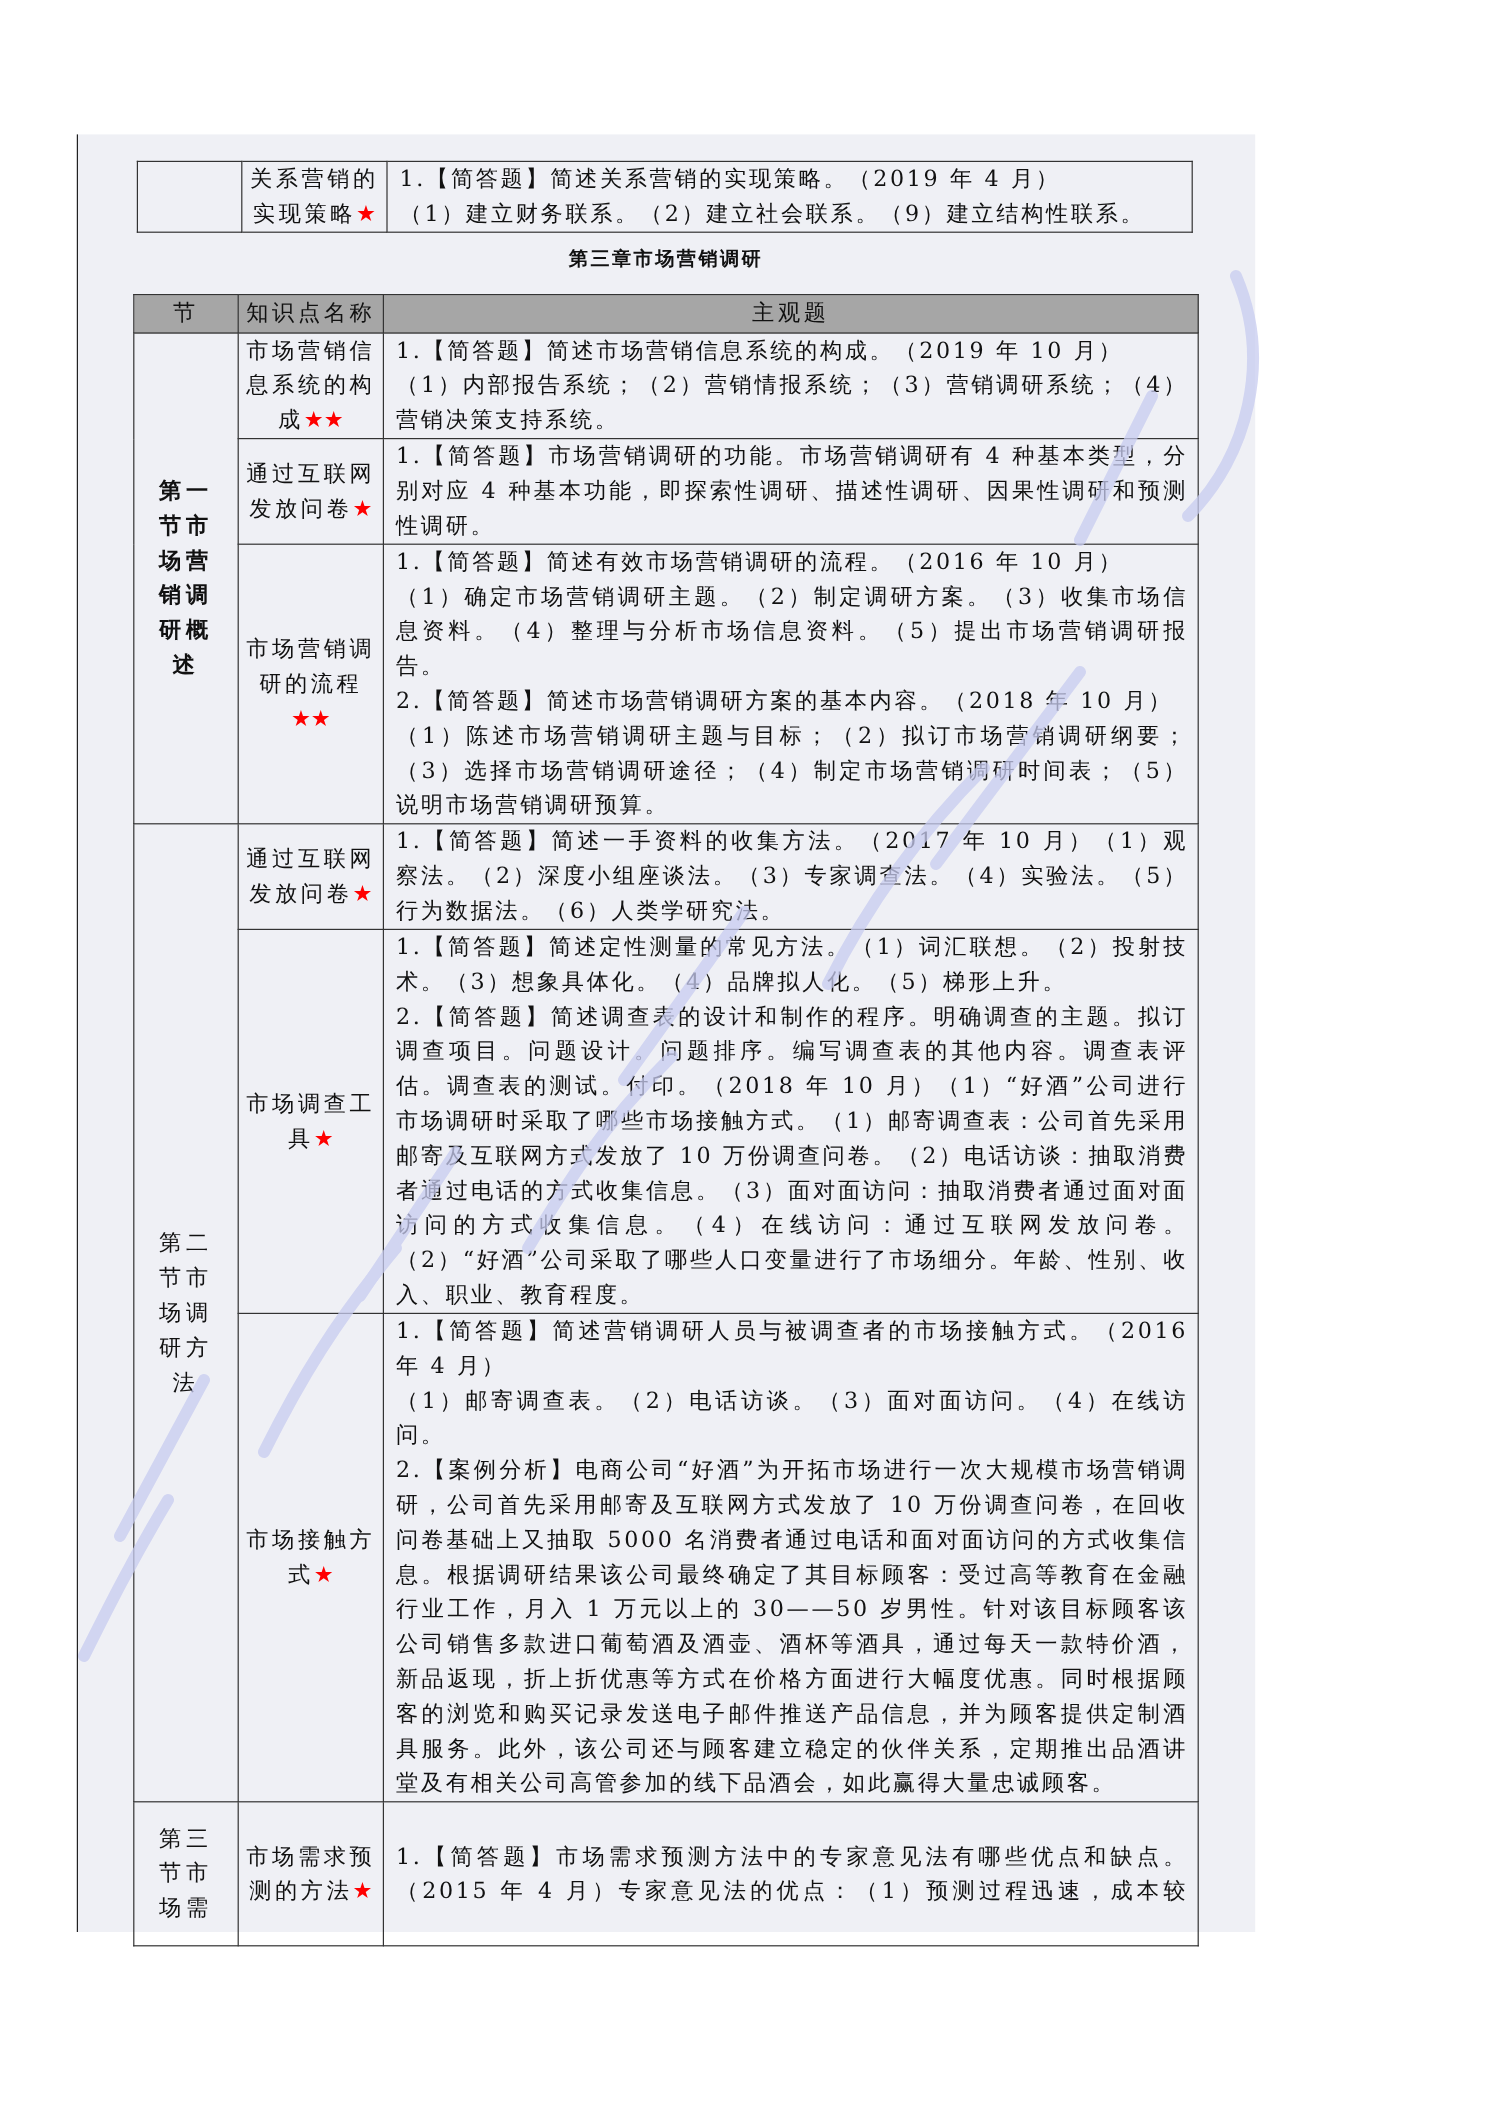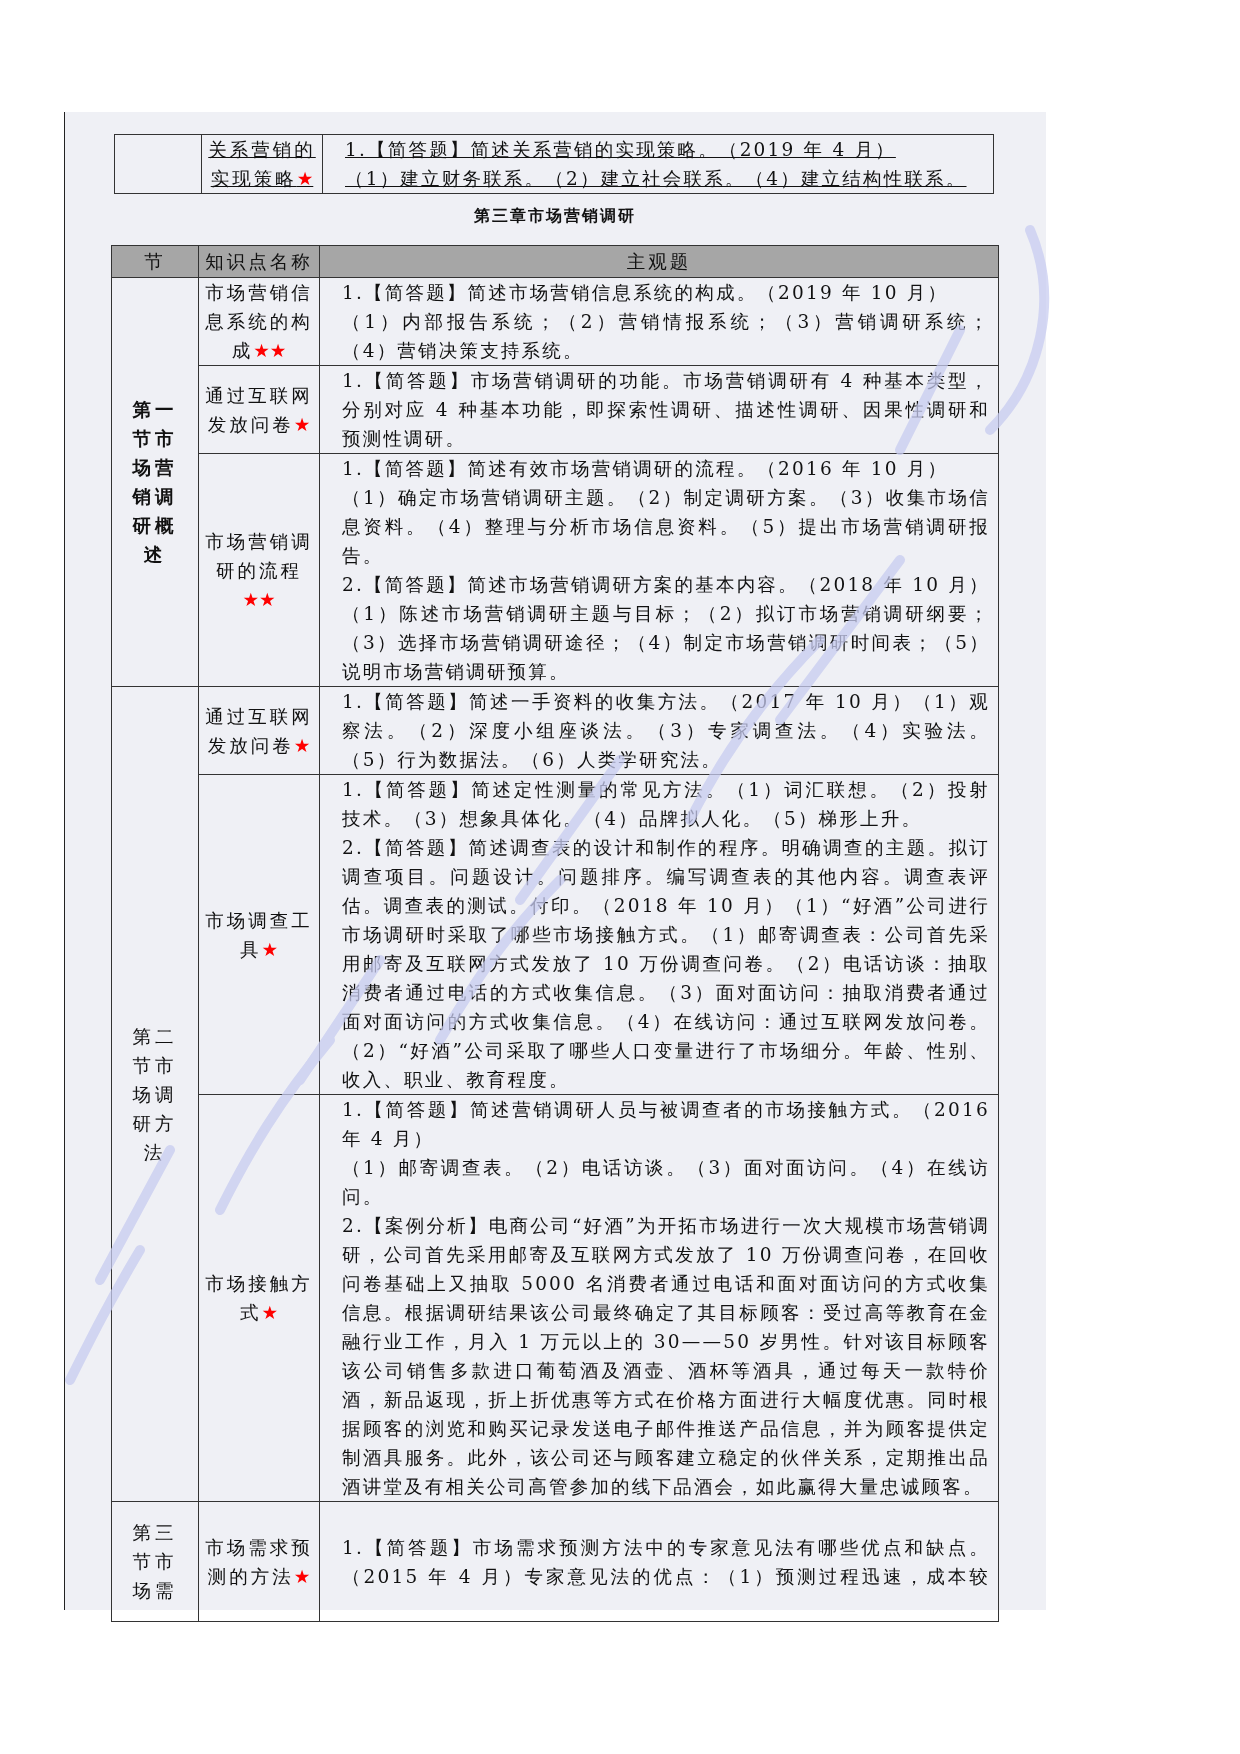--- a/index.html
+++ b/index.html
@@ -12,37 +12,37 @@
   td, th { border: 1.5px solid #333; vertical-align: middle; line-height: 29px; }
   .t1 { left: 114px; top: 134px; width: 880px; }
   .t2 { left: 111px; top: 245px; width: 888px; }
   .c-sec { width: 82px; text-align: center; letter-spacing: 4px; padding: 0 2px; }
   .c-kp { width: 112px; text-align: center; letter-spacing: 3px; padding: 0 4px; }
   .c-q { padding: 0 8px 0 10px; text-align: justify; letter-spacing: 2.2px; }
   .hdr th { background: #a6a6a6; font-weight: normal; height: 28px; letter-spacing: 3px; }
   .star { color: #ff0000; letter-spacing: 0; }
   .chapter-title { position: absolute; left: 0; width: 1110px; top: 206px; text-align: center;
                    font-size: 16px; font-weight: bold; letter-spacing: 2px; }
-  .q-line { display: block; margin-left: 12px; }
+  .q-line { display: block; }
 </style>
 </head>
 <body>
 
 <div class="page"></div>
 
 <table class="t1">
   <tbody>
-      <tr style="height:58px;text-decoration:underline;">
+      <tr style="height:58px;">
     <td class="c-sec"></td>
     <td class="c-kp">
       <span>关系营销的实现策略</span><span class="star">★</span>
     </td>
     <td class="c-q">
       <span class="q-line">1.【简答题】简述关系营销的实现策略。（2019 年 4 月）</span>
-      <span class="q-line">（1）建立财务联系。（2）建立社会联系。（4）建立结构性联系。</span>
+      <span class="q-line">（1）建立财务联系。（2）建立社会联系。（9）建立结构性联系。</span>
     </td>
   </tr>
 </tbody>
   </table>
 
 <div class="chapter-title">第三章市场营销调研</div>
 
 <table class="t2">
   <tbody>
       <tr class="hdr">

